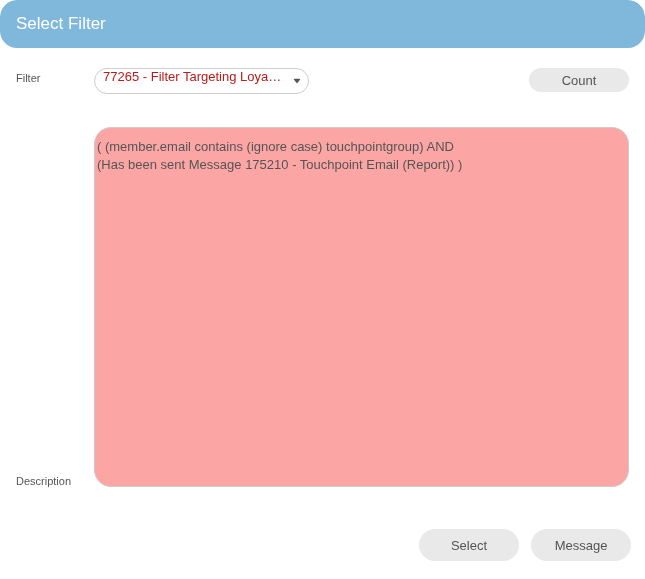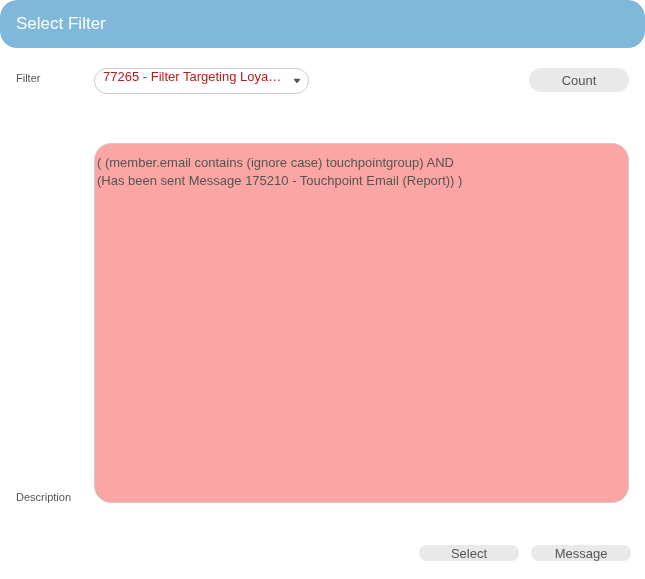--- a/index.html
+++ b/index.html
@@ -101,21 +101,21 @@
       overflow: auto;
     }
     .footer {
       padding: 18px 14px 18px 14px;
       display: flex;
       justify-content: flex-end;
       gap: 12px;
     }
     .footer button {
       width: 100px;
-      height: 16px;
+      height: 32px;
       background: #e9e9e9;
       border: none;
       color: #555;
       font-size: 13px;
       cursor: pointer;
     }
   </style>
 </head>
 <body>
 

